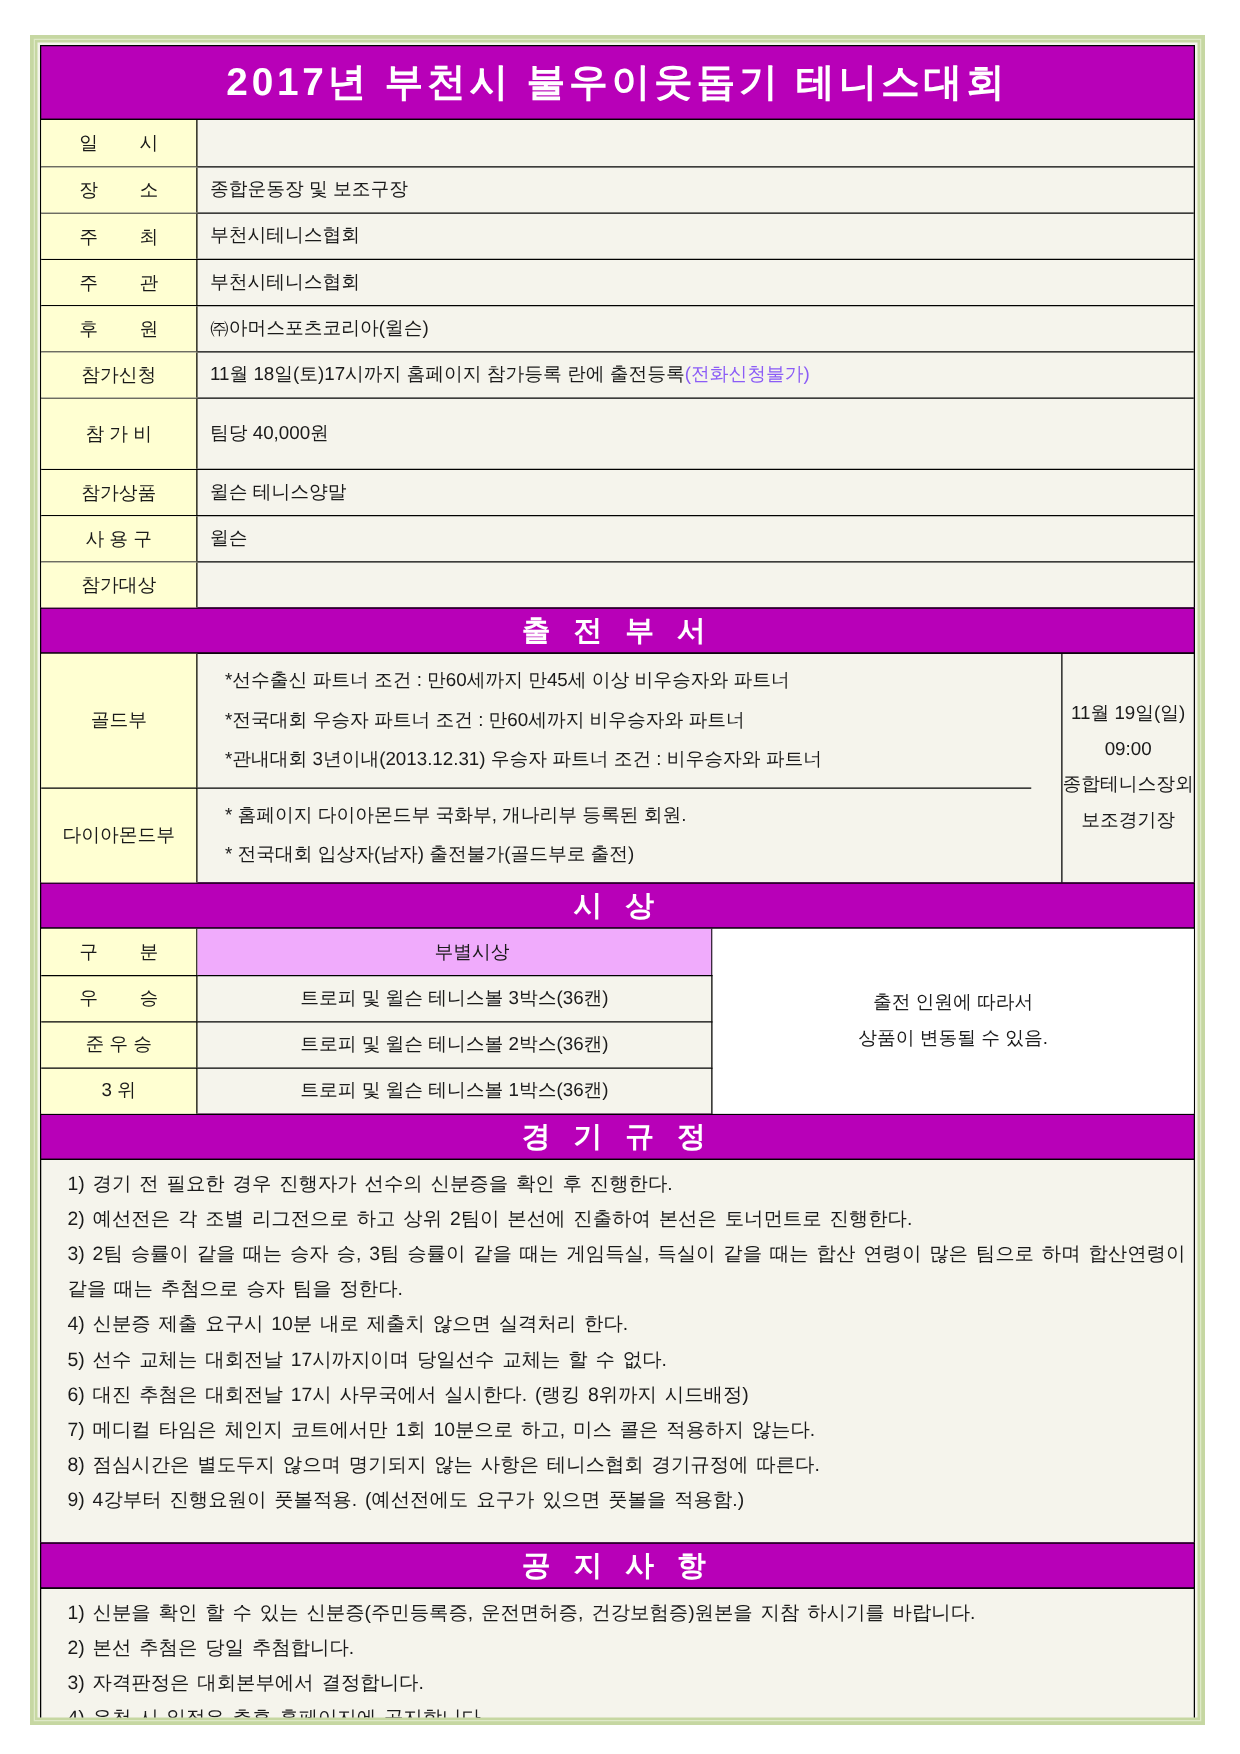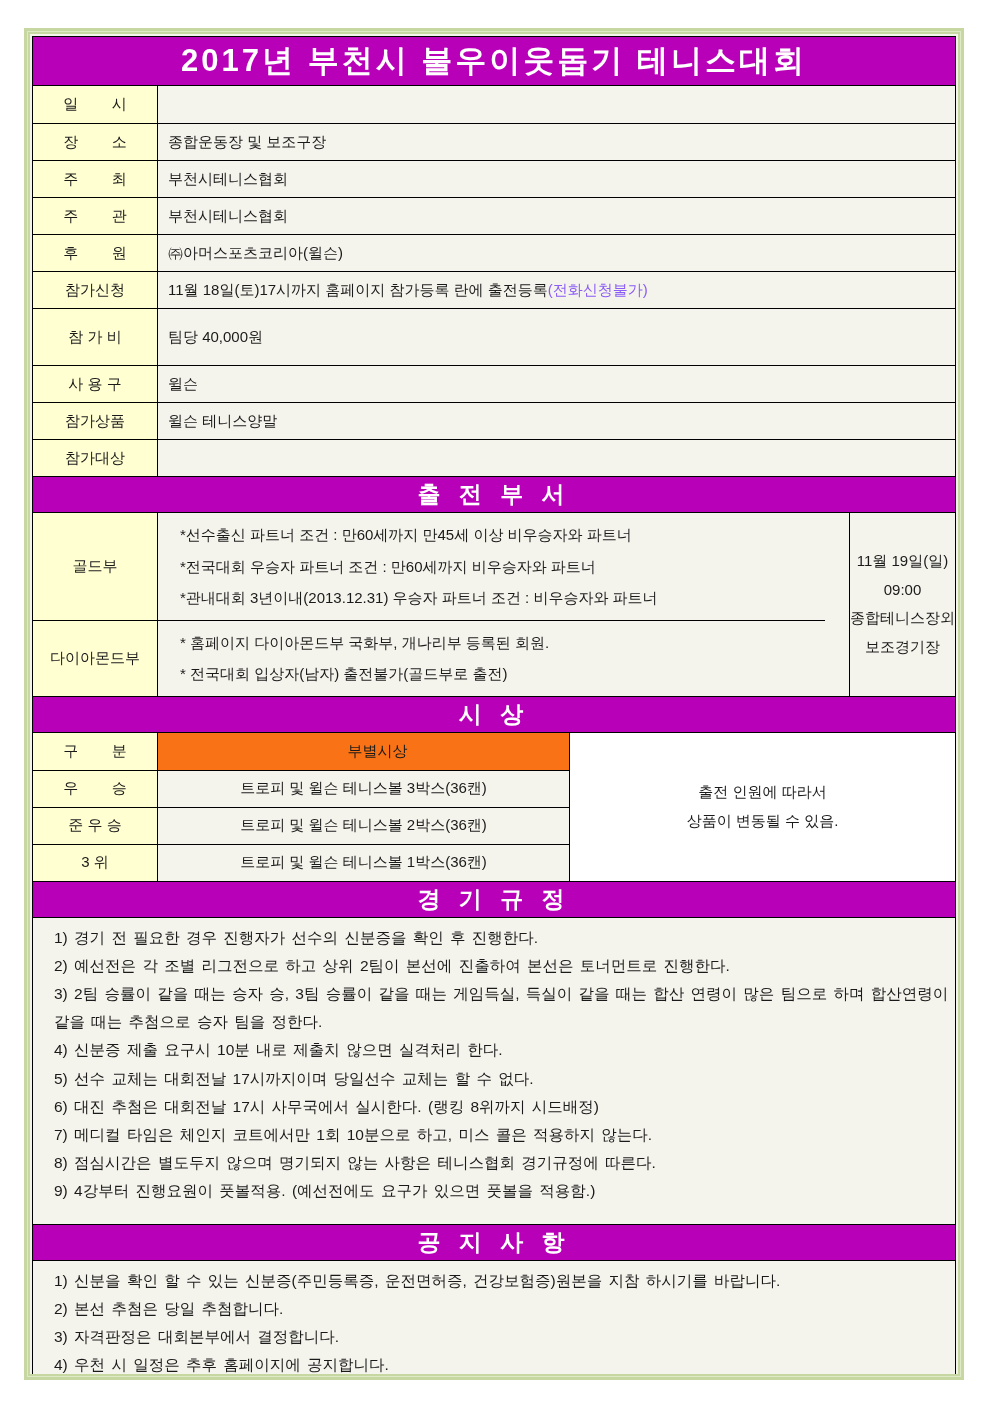--- a/index.html
+++ b/index.html
@@ -13,21 +13,21 @@
     position:absolute; left:24px; top:28px;
     width:940px; height:1352px;
     border:6px solid #c6d7a2;
     outline:1px solid #dfe9c8;
     outline-offset:-4px;
     background:#f5f4ec;
     padding:2px;
     overflow:hidden;
   }
   .title-bar {
-    height:50px; border:1px solid #000;
+    height:60px; border:1px solid #000;
     background:#b800b8; color:#fff;
     display:flex; align-items:center; justify-content:center;
     font-size:31px; font-weight:bold; letter-spacing:3px;
   }
   .band {
     height:37px; border:1px solid #000; margin-top:-1px;
     background:#b800b8; color:#fff;
     display:flex; align-items:center; justify-content:center;
     font-size:23px; font-weight:bold; letter-spacing:6px;
   }
@@ -67,21 +67,21 @@
     display:flex; flex-direction:column; align-items:center; justify-content:center;
     font-size:15px; line-height:1.9; text-align:center;margin-left:24px;
   }
   
   .awards-table { display:grid; grid-template-columns:125px 412px 1fr;
     border:1px solid #000; margin-top:-1px; }
   .awards-cell { min-height:37px; display:flex; align-items:center;
     justify-content:center; font-size:15px; white-space:pre; }
   .awards-rank { background:#ffffd2; border-right:1px solid #000; }
   .awards-prize { border-right:1px solid #000; }
-  .awards-head { background:#f97316;padding-left:28px; }
+  .awards-head { background:#f0abfc;padding-left:28px; }
   .awards-cell.rtop { border-top:1px solid #000; }
   .awards-note {
     grid-column:3; grid-row:1 / 5; background:#ffffff;
     display:flex; flex-direction:column; align-items:center; justify-content:center;
     font-size:15px; line-height:1.9;
   }
   
   .text-block { border:1px solid #000; margin-top:-1px;
     padding:6px 6px 8px 21px; font-size:15.5px; }
   .text-block p { line-height:1.82; word-spacing:2px; }
@@ -133,29 +133,29 @@
         </div>
       </div>
     </div>
     <div class="info-row" style="min-height:57px">
       <div class="info-label">참 가 비</div>
       <div class="info-value">
         <div>팀당 40,000원</div>
       </div>
     </div>
     <div class="info-row">
+      <div class="info-label">참가상품</div>
+      <div class="info-value">
+          <span>윌슨 테니스양말</span>
+        </div>
+    </div>
+    <div class="info-row">
       <div class="info-label">사 용 구</div>
       <div class="info-value">
           <span>윌슨</span>
-        </div>
-    </div>
-    <div class="info-row">
-      <div class="info-label">참가상품</div>
-      <div class="info-value">
-          <span>윌슨 테니스양말</span>
         </div>
     </div>
     <div class="info-row">
       <div class="info-label">참가대상</div>
     </div>
   </div>
 
   <div class="band">
     <span>출 전 부 서</span>
   </div>

